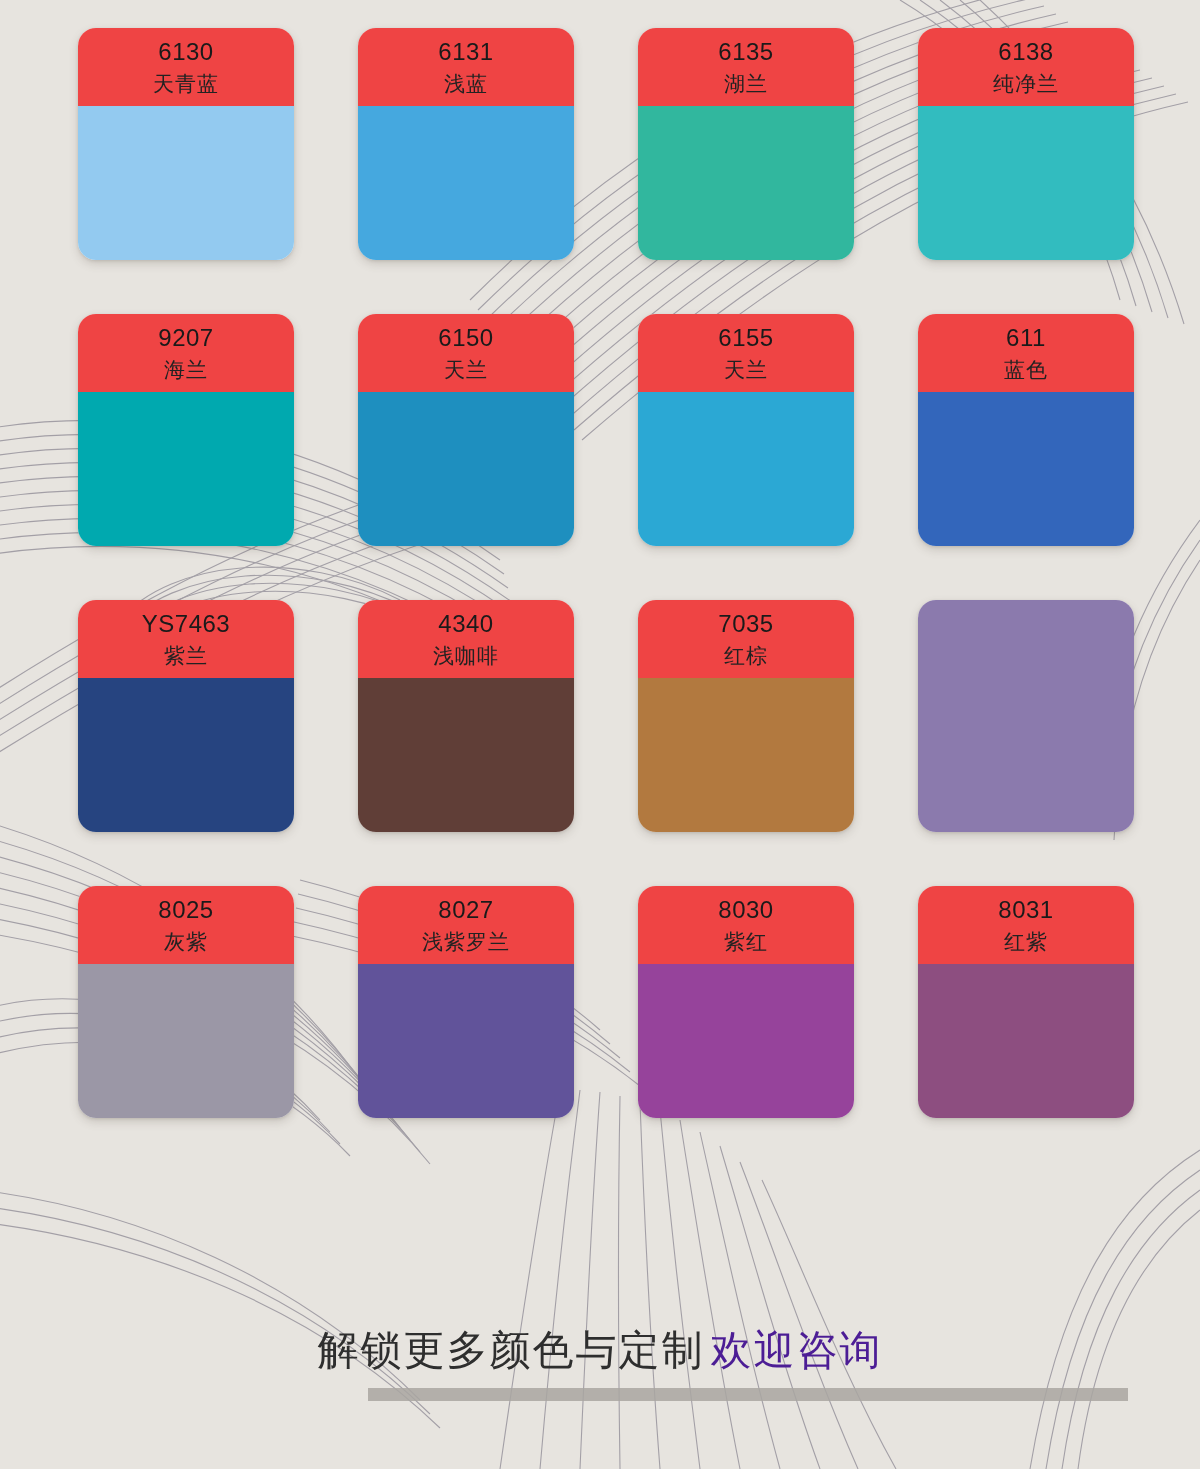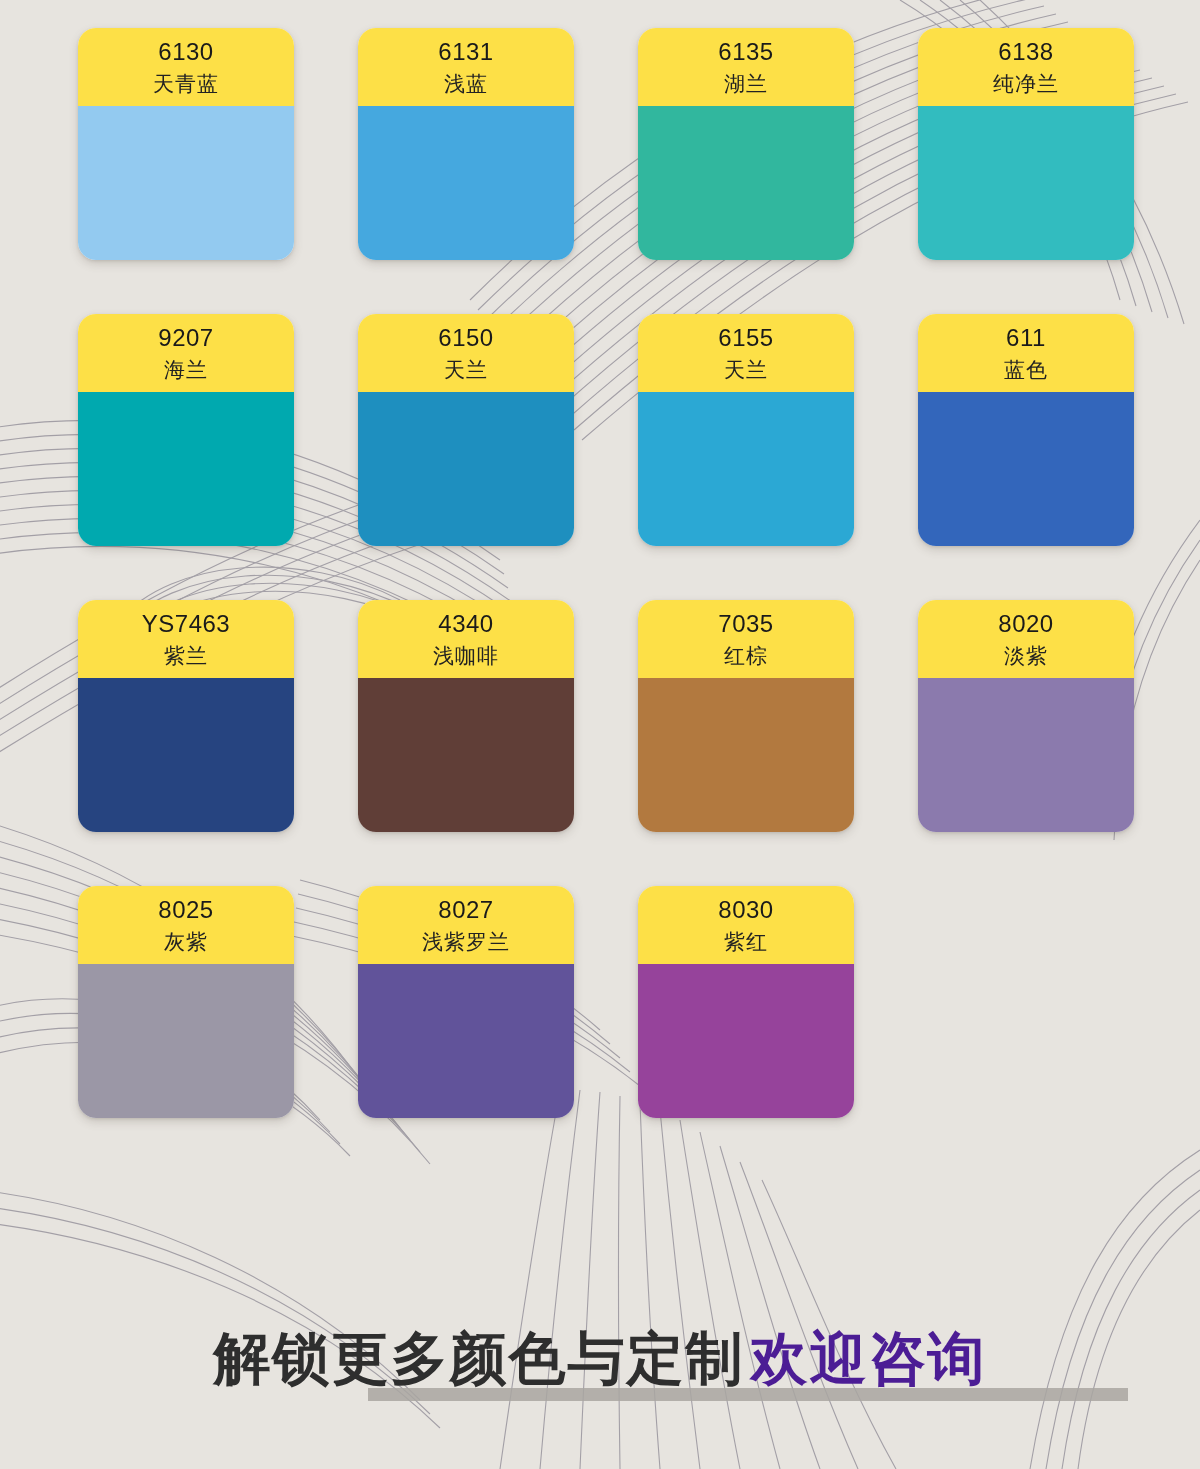--- a/index.html
+++ b/index.html
@@ -45,21 +45,21 @@
     border-radius:18px;
     overflow:hidden;
     background:#ffffff;
     box-shadow:0 4px 10px rgba(90,80,70,0.20), 0 1px 3px rgba(90,80,70,0.16);
     display:flex;
     flex-direction:column;
   }
 
   .swatch-label {
     height:78px;
-    background:#fde047;
+    background:#ef4444;
     display:flex;
     flex-direction:column;
     align-items:center;
     justify-content:center;
     padding-top:4px;
   }
 
   .swatch-code {
     font-size:24px;
     color:#1a1a1a;
@@ -100,22 +100,22 @@
     width:760px;
     height:13px;
     background:#a9a6a1;
     opacity:0.85;
   }
 
   .headline-text {
     position:relative;
     z-index:3;
     font-family:"DejaVu Sans","Liberation Sans",sans-serif;
-    font-size:57px;
-    font-weight:700;
+    font-size:41px;
+    font-weight:400;
     letter-spacing:2px;
     line-height:1;
   }
 
   .headline-primary { color:#2e2e2e; }
   .headline-accent  { color:#4c1d95; margin-left:6px; }
 </style>
 </head>
 <body>
 
@@ -316,24 +316,20 @@
       <div class="swatch-color" style="background: rgb(96, 62, 55);"></div>
     </div>
     <div class="swatch-card">
       <div class="swatch-label">
         <div class="swatch-code">7035</div>
         <div class="swatch-name">红棕</div>
       </div>
       <div class="swatch-color" style="background: rgb(178, 121, 63);"></div>
     </div>
     <div class="swatch-card">
-      <div class="swatch-label">
-        <div class="swatch-code">8020</div>
-        <div class="swatch-name">淡紫</div>
-      </div>
       <div class="swatch-color" style="background: rgb(139, 122, 173);"></div>
     </div>
     <div class="swatch-card">
       <div class="swatch-label">
         <div class="swatch-code">8025</div>
         <div class="swatch-name">灰紫</div>
       </div>
       <div class="swatch-color" style="background: rgb(155, 151, 166);"></div>
     </div>
     <div class="swatch-card">
@@ -342,19 +338,26 @@
         <div class="swatch-name">浅紫罗兰</div>
       </div>
       <div class="swatch-color" style="background: rgb(97, 83, 154);"></div>
     </div>
     <div class="swatch-card">
       <div class="swatch-label">
         <div class="swatch-code">8030</div>
         <div class="swatch-name">紫红</div>
       </div>
       <div class="swatch-color" style="background: rgb(150, 67, 155);"></div>
+    </div>
+    <div class="swatch-card">
+      <div class="swatch-label">
+        <div class="swatch-code">8031</div>
+        <div class="swatch-name">红紫</div>
+      </div>
+      <div class="swatch-color" style="background: rgb(141, 78, 128);"></div>
     </div>
   </div>
 
 <div id="headline-band"></div>
 <div id="headline">
   <span class="headline-text headline-primary">解锁更多颜色与定制</span><span class="headline-text headline-accent">欢迎咨询</span>
 </div>
 
 </body></html>

